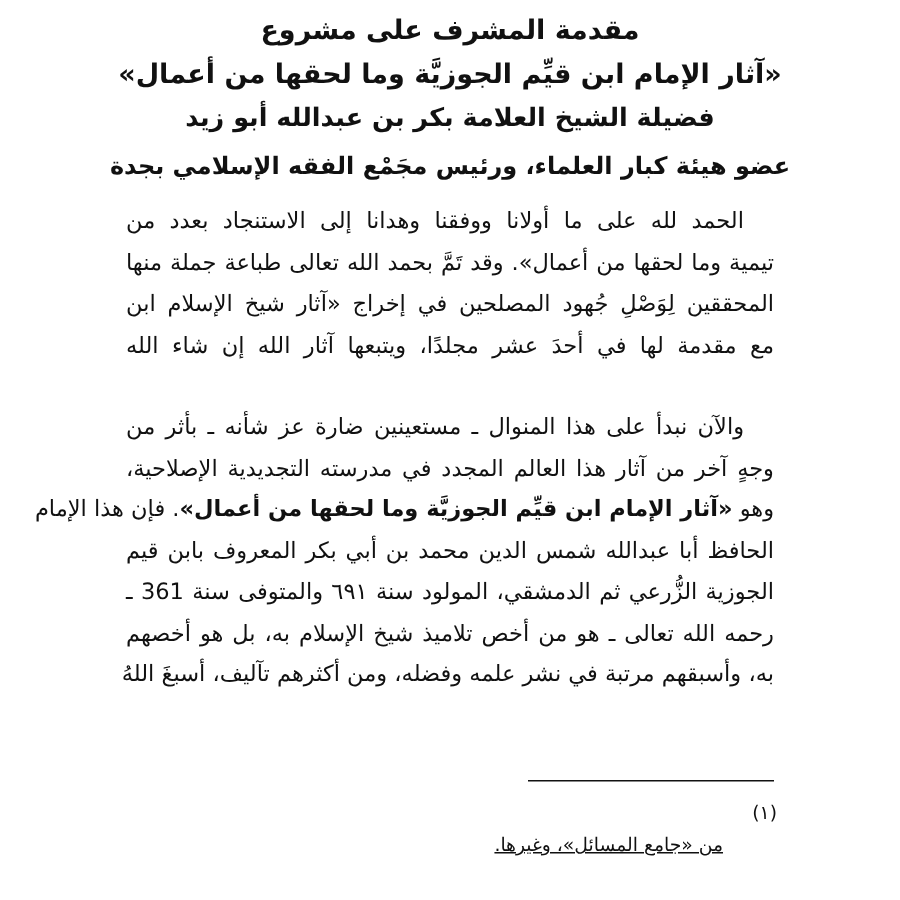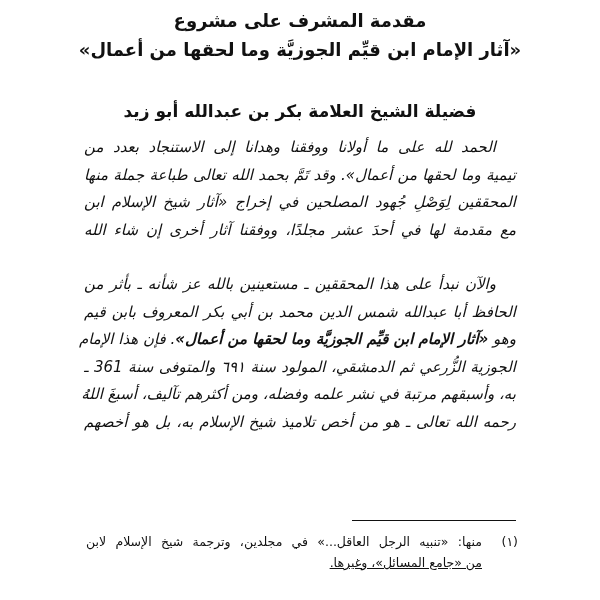--- a/index.html
+++ b/index.html
@@ -24,38 +24,37 @@
     .heading {
       position: absolute;
       left: 0; right: 0;
       text-align: center;
       font-weight: bold;
       white-space: nowrap;
       font-size: 17px;
     }
     #h1 { top: 10px; font-size: 18px; }
     #h2 { top: 39px; font-size: 18px; }
-    #h3 { top: 69px; font-size: 17px; margin-top: 32px; }
+    #h3 { top: 69px; font-size: 17px; }
     #h4 { top: 101px; font-size: 16px; }
     .para {
       position: absolute;
       left: 84px;
       width: 432px;
       text-align: justify;
       text-align-last: right;
       font-size: 15px;
       line-height: 27.5px;
     }
     .para .line {
       display: block;
       text-align: justify;
       text-align-last: justify;
       white-space: nowrap;
       height: 27.5px;
-      font-style: italic;
     }
     .para .line.last {
       text-align-last: right;
     }
     .para .line.first {
       padding-right: 20px;
     }
     #p1 { top: 134px; }
     #p2 { top: 271px; }
     .bold-title { font-weight: bold; }
@@ -95,37 +94,39 @@
     }
   </style>
 </head>
 <body>
 
 <div class="page">
 
   <div class="heading" id="h1">مقدمة المشرف على مشروع</div>
   <div class="heading" id="h2">«آثار الإمام ابن قيِّم الجوزيَّة وما لحقها من أعمال»</div>
   <div class="heading" id="h3">فضيلة الشيخ العلامة بكر بن عبدالله أبو زيد</div>
+  <div class="heading" id="h4">عضو هيئة كبار العلماء، ورئيس مجَمْع الفقه الإسلامي بجدة</div>
 
   <div class="para" id="p1">
     <span class="line first">الحمد لله على ما أولانا ووفقنا وهدانا إلى الاستنجاد بعدد من</span>
     <span class="line">تيمية وما لحقها من أعمال». وقد تَمَّ بحمد الله تعالى طباعة جملة منها</span>
     <span class="line">المحققين لِوَصْلِ جُهود المصلحين في إخراج «آثار شيخ الإسلام ابن</span>
-    <span class="line">مع مقدمة لها في أحدَ عشر مجلدًا، ووفقنا آثار أخرى إن شاء الله</span>
+    <span class="line">مع مقدمة لها في أحدَ عشر مجلدًا، ويتبعها آثار الله إن شاء الله</span>
   </div>
 
   <div class="para" id="p2">
-    <span class="line first">والآن نبدأ على هذا المحققين ـ مستعينين بالله عز شأنه ـ بأثر من</span>
+    <span class="line first">والآن نبدأ على هذا المنوال ـ مستعينين ضارة عز شأنه ـ بأثر من</span>
+    <span class="line">وجهٍ آخر من آثار هذا العالم المجدد في مدرسته التجديدية الإصلاحية،</span>
+    <span class="line"><span>وهو</span> <span class="bold-title">«آثار الإمام ابن قيِّم الجوزيَّة وما لحقها من أعمال»</span><span>. فإن هذا الإمام</span></span>
     <span class="line">الحافظ أبا عبدالله شمس الدين محمد بن أبي بكر المعروف بابن قيم</span>
-    <span class="line"><span>وهو</span> <span class="bold-title">«آثار الإمام ابن قيِّم الجوزيَّة وما لحقها من أعمال»</span><span>. فإن هذا الإمام</span></span>
     <span class="line">الجوزية الزُّرعي ثم الدمشقي، المولود سنة ٦٩١ والمتوفى سنة 361 ـ</span>
+    <span class="line">رحمه الله تعالى ـ هو من أخص تلاميذ شيخ الإسلام به، بل هو أخصهم</span>
     <span class="line">به، وأسبقهم مرتبة في نشر علمه وفضله، ومن أكثرهم تآليف، أسبغَ اللهُ</span>
-    <span class="line">رحمه الله تعالى ـ هو من أخص تلاميذ شيخ الإسلام به، بل هو أخصهم</span>
   </div>
 
   <div class="divider"></div>
 
   <div class="footnote">
-    <span class="fline indent" style="position:relative;"><span class="fnum">(١)</span><span>منها: «تنبيه الرجل العاقل...» في مجلدين، وترجمة شيخ الإسلام لابن</span></span>
+    <span class="fline indent" style="position:relative;"><span class="fnum">(١)</span></span>
     <span class="fline indent last">من «جامع المسائل»، وغيرها.</span>
   </div>
 
 </div>
 
 </body></html>

